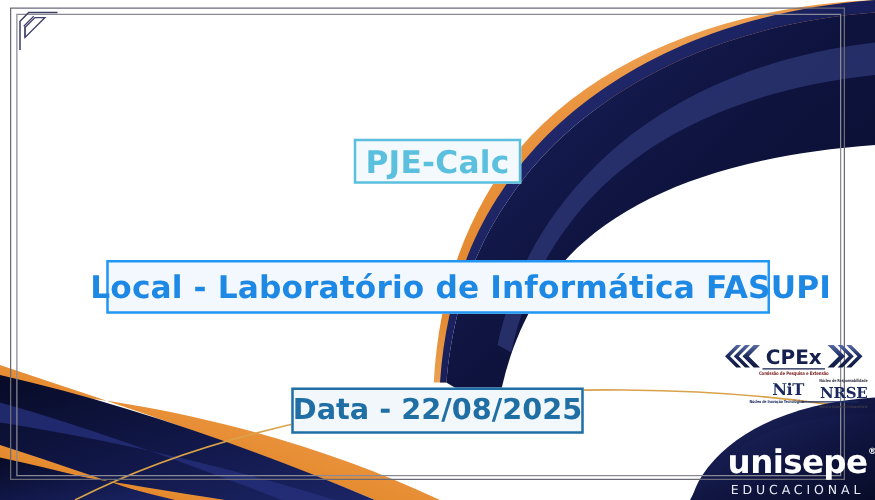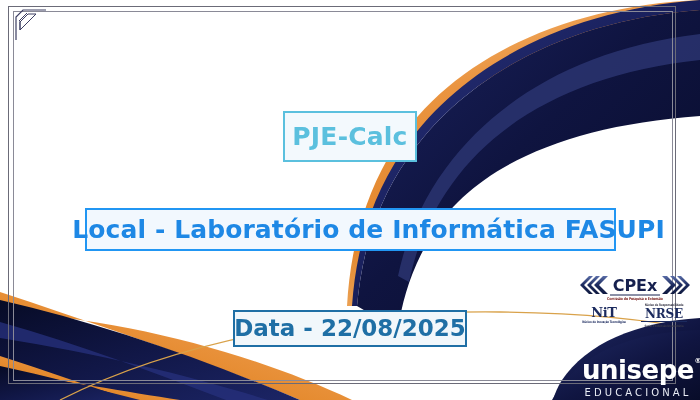--- a/index.html
+++ b/index.html
@@ -57,21 +57,21 @@
     display: flex;
     align-items: center;
     justify-content: center;
     background: #f3f9fd;
     white-space: nowrap;
     line-height: 1;
   }
 
   #title-box {
     left: 283px; top: 111px;
-    width: 134px; height: 51px;
+    width: 134px; height: 36px;
     border: 2px solid #5bc0de;
   }
   #title-box .t {
     color: #5bc0de;
     font-size: 25px;
     font-weight: 600;
     letter-spacing: .2px;
   }
 
   #local-box {
@@ -122,22 +122,22 @@
     white-space: nowrap;
     transform: scaleY(1.25);
     transform-origin: top center;
   }
   .sub-row {
     position: absolute;
     top: 32px; left: 0;
     width: 120px; height: 30px;
   }
   .minilogo { position: absolute; text-align: center; }
-  #nit-logo { left: 2px; top: 2px; width: 52px; }
-  #nrse-logo { left: 58px; top: 0px; width: 60px; }
+  #nit-logo { left: 15px; top: 2px; width: 52px; text-align: right; }
+  #nrse-logo { left: 58px; top: 0px; width: 60px; text-align: right; }
 
   .nit-main {
     font-family: "DejaVu Serif", "Liberation Serif", serif;
     font-size: 13px; font-weight: 700;
     color: #1b2a5e; letter-spacing: -0.4px;
     line-height: 1;
   }
   .nit-sub {
     font-size: 2.6px; font-weight: 700; color: #1b2a5e;
     white-space: nowrap; letter-spacing: -0.1px;

